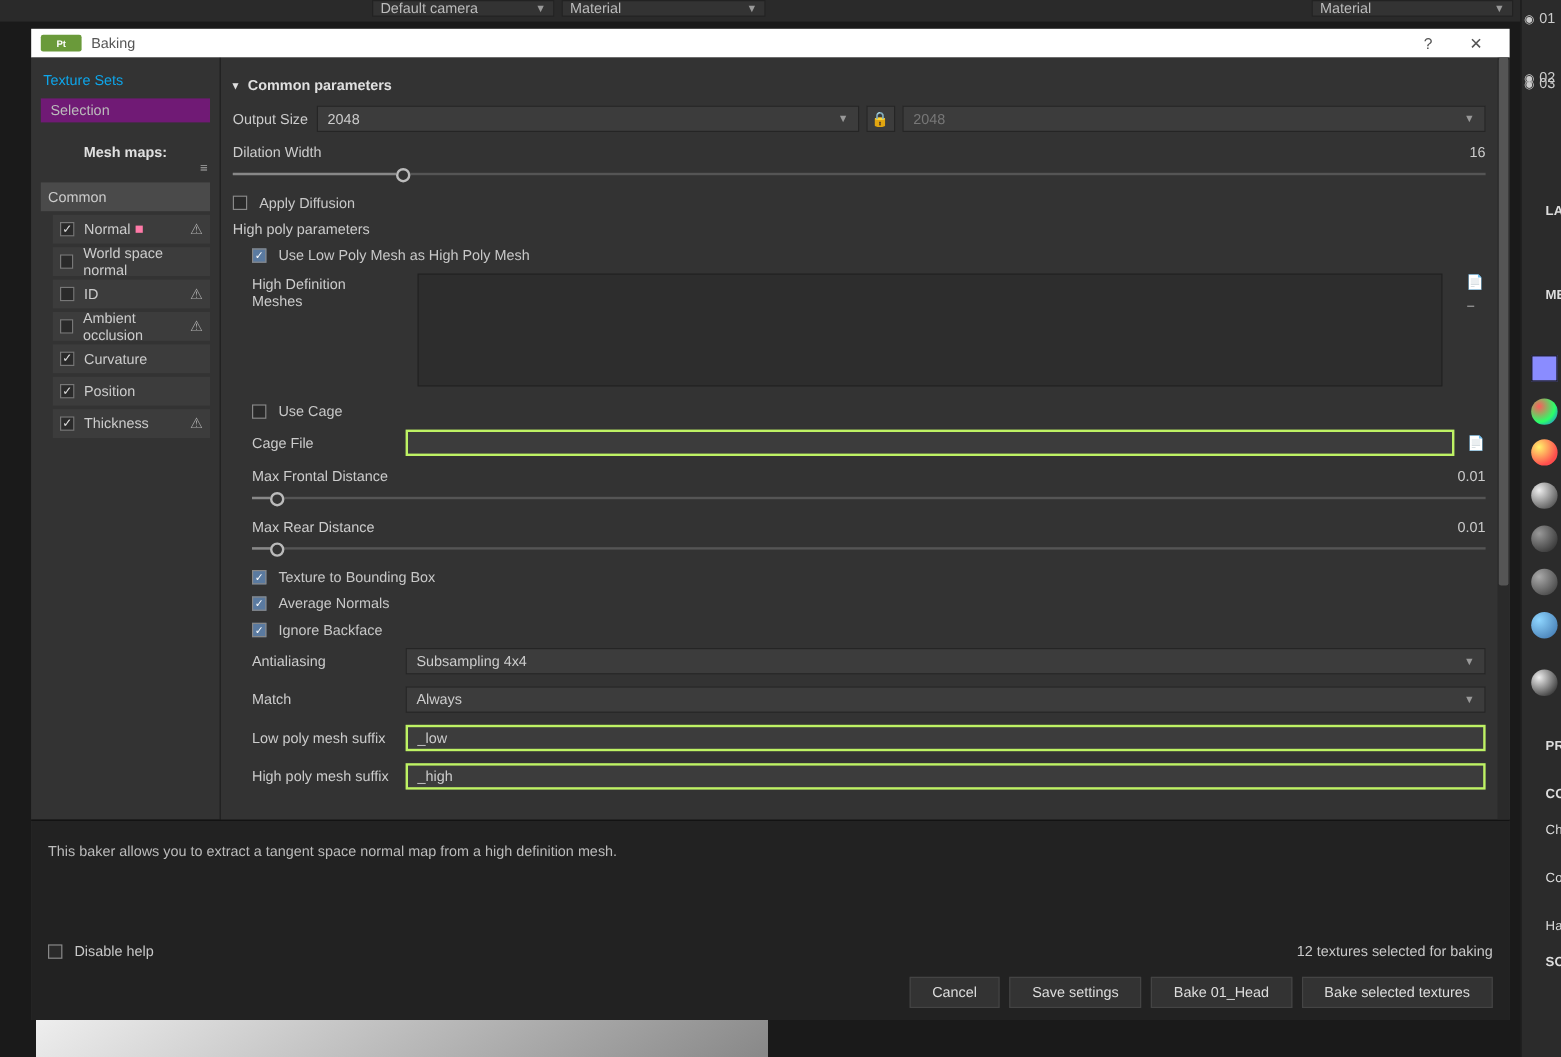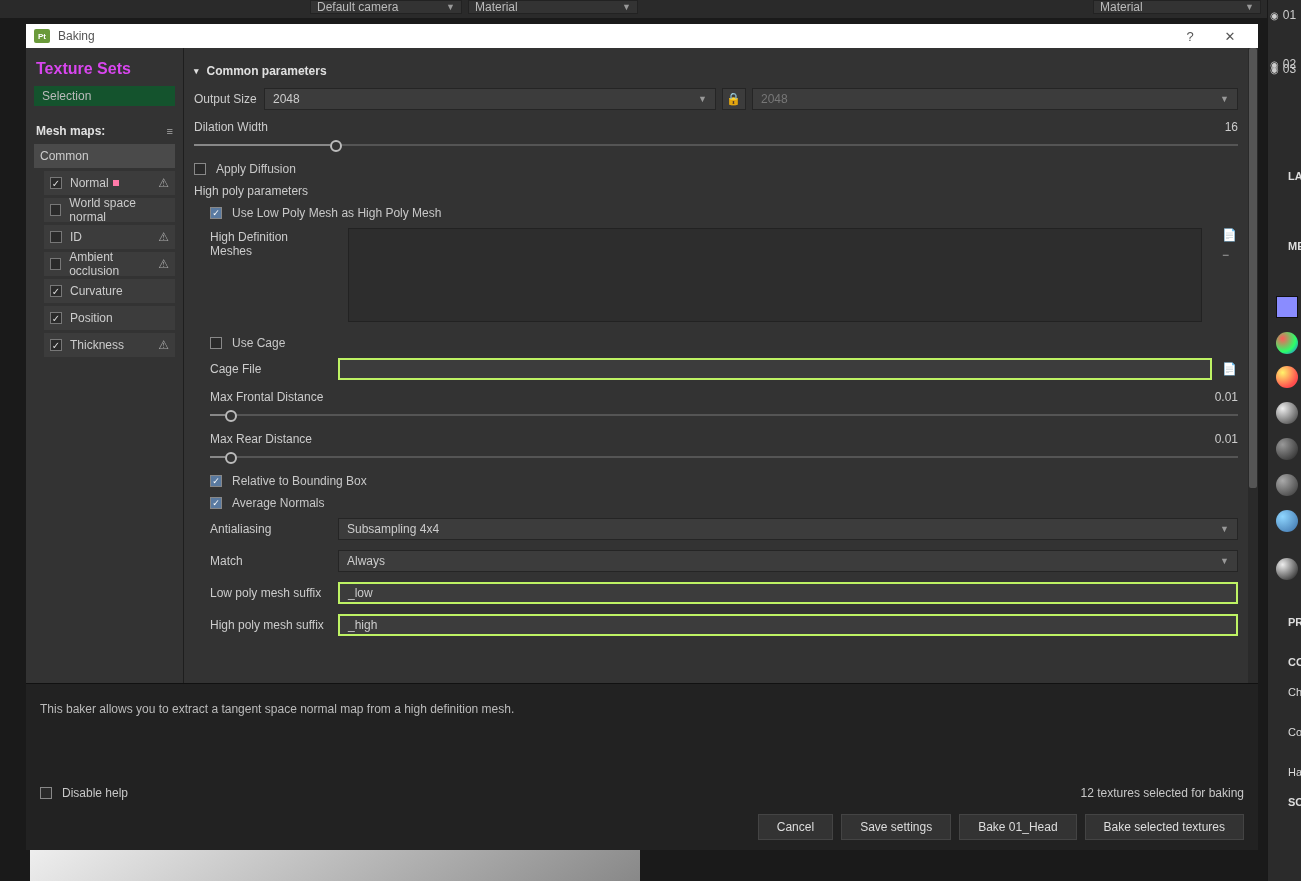--- a/index.html
+++ b/index.html
@@ -6,32 +6,32 @@
   body { background: #1a1a1a; color: #c8c8c8; font-size: 12px; width: 1301px; height: 881px; overflow: hidden; position: relative; }
   
   
   .top-strip { position:absolute; top:0; left:0; right:1px; height:18px; background:#2a2a2a;}
   .ts-dd { position:absolute; top:0; height:14px; background:#333; border:1px solid #222; display:flex; align-items:center; padding:0 6px; color:#bbb;}
   .ts-dd .chev { margin-left:auto; font-size:9px; color:#999;}
   
   
   .dialog { position:absolute; top:24px; left:26px; width:1232px; height:826px; background:#333333; display:flex; flex-direction:column;}
   .dlg-title { height:24px; background:#fff; color:#333; display:flex; align-items:center; padding:0 8px;}
-  .dlg-title .pticon { width:16px; height:14px; background:#6a9a3a; border-radius:2px; margin-right:8px; display:flex; align-items:center; justify-content:center; font-size:8px; color:#fff; font-weight:bold;}
+  .dlg-title .pticon { width:34px; height:14px; background:#6a9a3a; border-radius:2px; margin-right:8px; display:flex; align-items:center; justify-content:center; font-size:8px; color:#fff; font-weight:bold;}
   .dlg-title .ttext { color:#555;}
   .dlg-title .spacer { flex:1;}
   .dlg-title .wbtn { width:40px; text-align:center; color:#555; font-size:13px;}
   
   .dlg-body { flex:1; display:flex; background:#333; overflow:hidden;}
   
   
   .left { width:158px; background:#333; border-right:1px solid #1e1e1e; padding:8px 0 0 0;}
-  .left .sec-hdr { font-size:16px; font-weight:bold; color:#d946ef; padding:4px 10px 8px;}
-  .sel-box { margin:0 8px 18px; height:20px; background:#14532d; display:flex; align-items:center; padding:0 8px; color:#bbb;}
-  .mesh-hdr { display:flex; align-items:center; padding:0 10px 6px; font-weight:bold; color:#e0e0e0;}
+  .left .sec-hdr { font-size:12px; font-weight:normal; color:#0ea5e9; padding:4px 10px 8px;}
+  .sel-box { margin:0 8px 18px; height:20px; background:#701a75; display:flex; align-items:center; padding:0 8px; color:#bbb;}
+  .mesh-hdr { display:flex; align-items:center; padding:0 10px 6px; font-weight:bold; color:#e0e0e0;flex-direction:column;}
   .mesh-hdr .cfg { margin-left:auto; font-size:11px; color:#aaa;}
   .mm-row { margin:0 8px 3px; height:24px; background:#3c3c3c; display:flex; align-items:center; padding:0 6px;}
   .mm-row.sel { background:#4a4a4a;}
   .mm-row.idt { margin-left:18px;}
   .mm-row .cb { width:12px; height:12px; border:1px solid #777; margin-right:8px; background:#2a2a2a; display:flex; align-items:center; justify-content:center;}
   .mm-row .cb.on::after{content:"✓"; font-size:10px; color:#ddd;}
   .mm-row .lbl { color:#ccc;}
   .mm-row .warn { margin-left:auto; color:#aaa; font-size:12px;}
   .pink { width:6px;height:6px;background:#ff7aa8; margin-left:4px;}
   
@@ -294,25 +294,29 @@
             </div>
             <div class="track">
               <div class="line"></div>
                 <div class="fill" style="width:1.5%;"></div>
                 <div class="knob" style="left:1.5%;"></div>
             </div>
           </div>
 
           <div class="cb-row">
             <span class="cb on"></span>
-            <span>Relative to Bounding Box</span>
+            <span>Texture to Bounding Box</span>
           </div>
           <div class="cb-row">
             <span class="cb on"></span>
             <span>Average Normals</span>
+          </div>
+          <div class="cb-row">
+            <span class="cb on"></span>
+            <span>Ignore Backface</span>
           </div>
 
           <div class="txt-row">
             <div class="lab">Antialiasing</div>
             <div class="dd">
               <span>Subsampling 4x4</span>
                 <span class="chev">▼</span>
             </div>
           </div>
 

